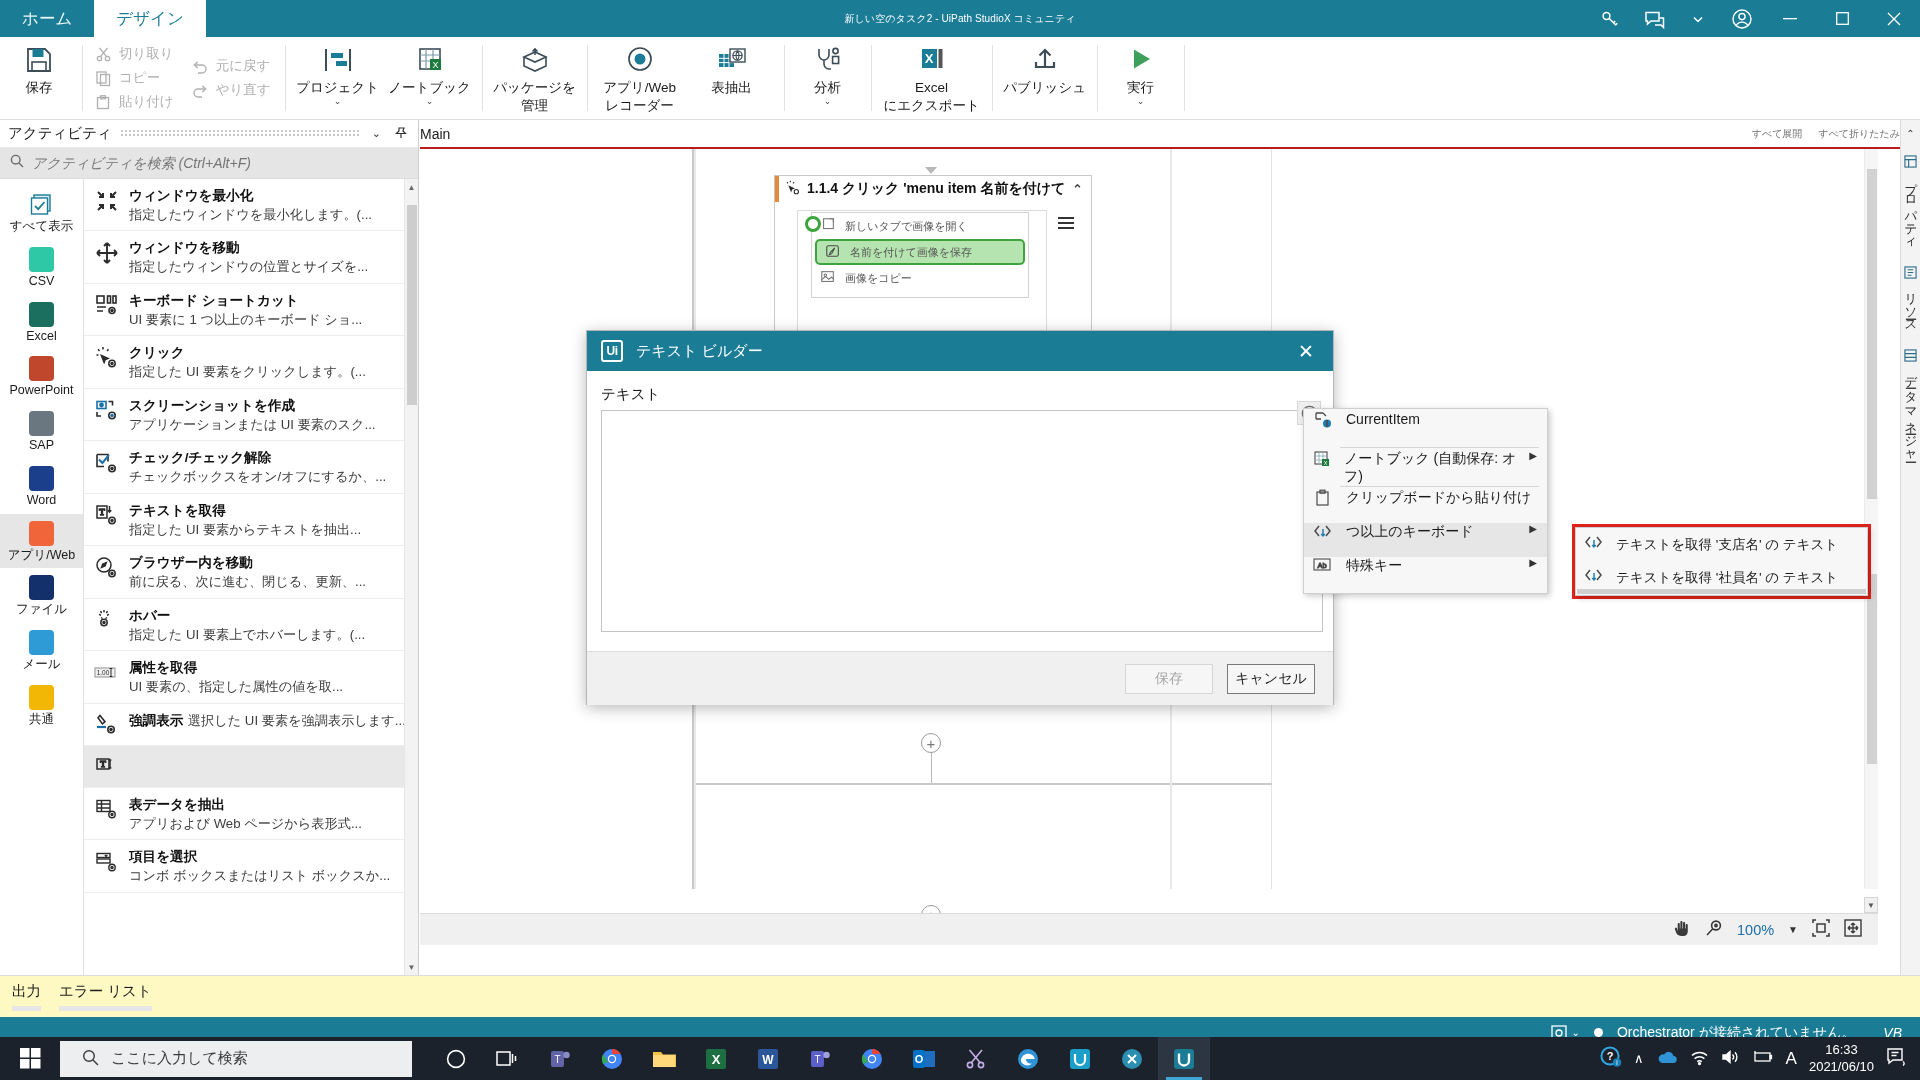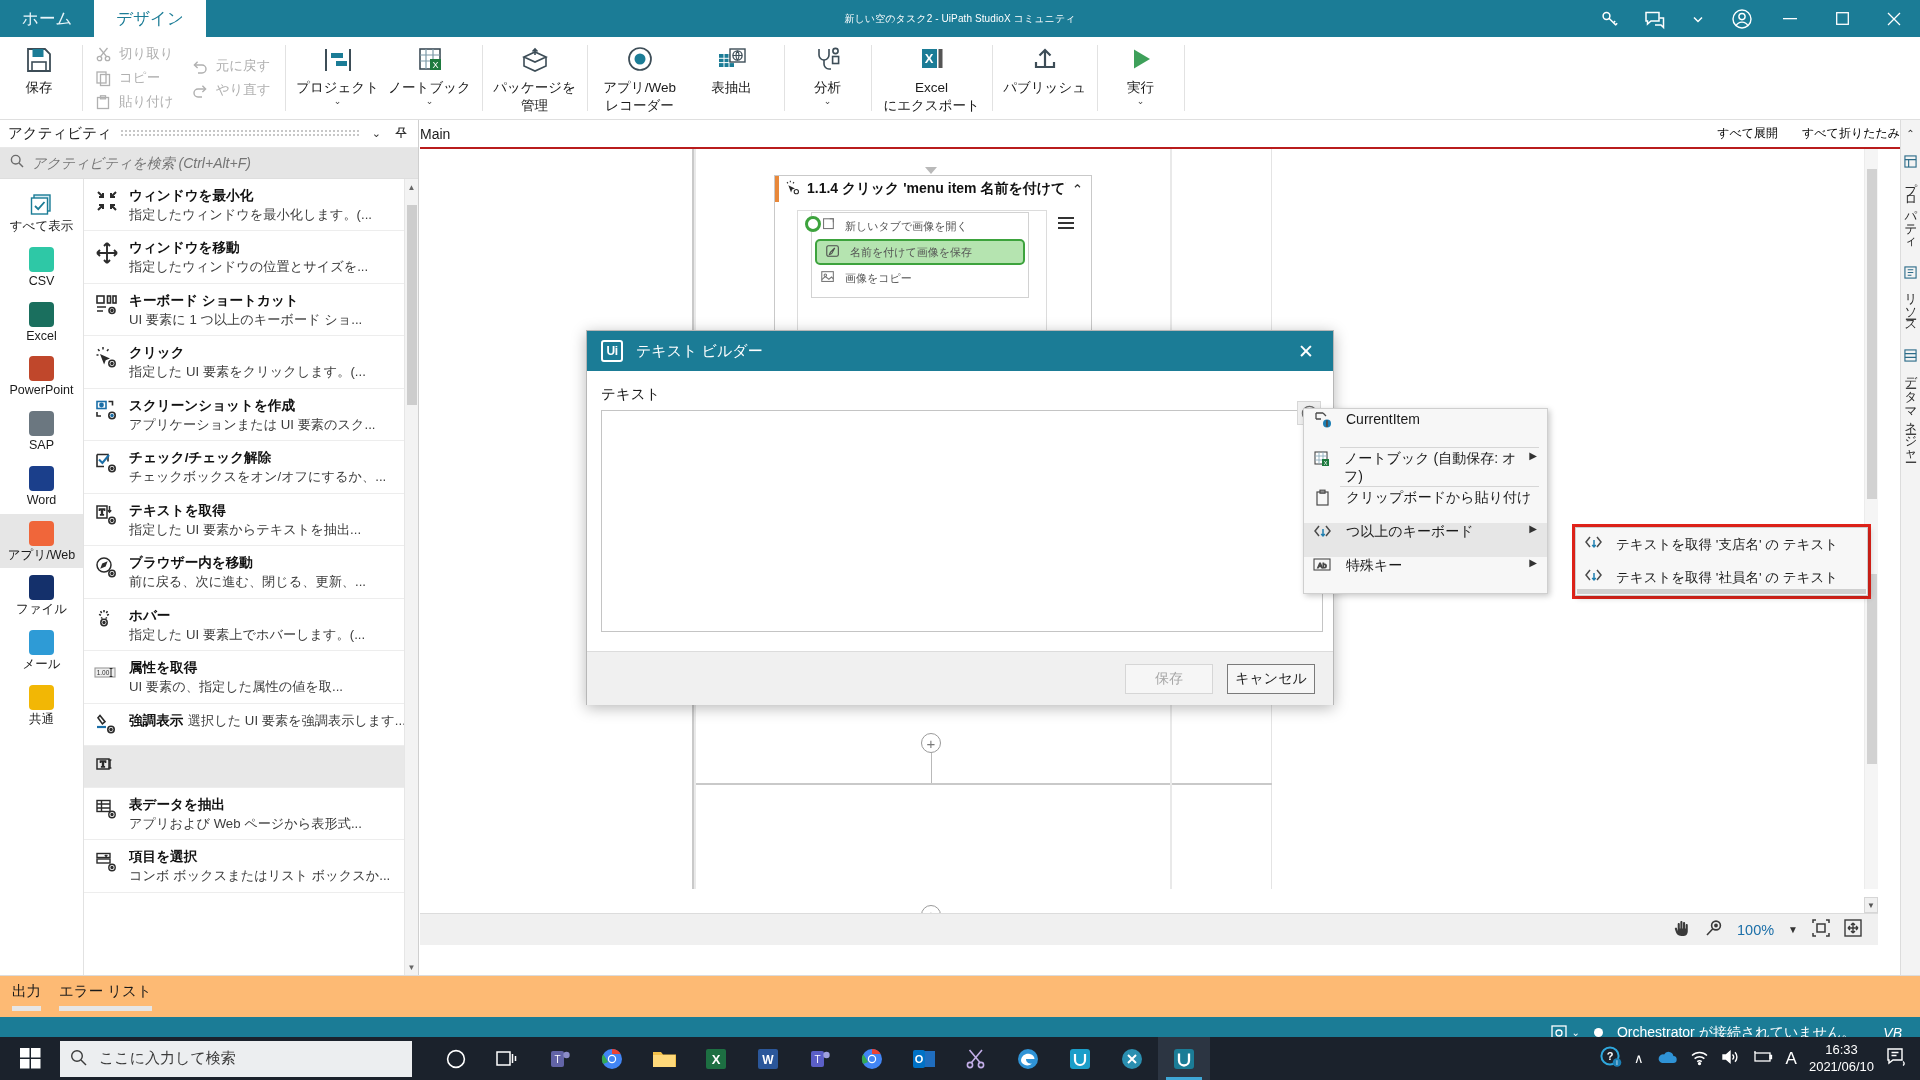--- a/index.html
+++ b/index.html
@@ -134,21 +134,21 @@
   
   .designer {
     position: absolute; left: 420px; top: 120px; width: 1480px; height: 855px;
     background: #ffffff;
   }
   .designer-top {
     height: 29px; display: flex; align-items: center; padding: 0 0;
     border-bottom: 2px solid #b91c1c; font-size: 14px; color: #1a1a1a;
     justify-content: space-between;
   }
-  .designer-top .right { display: flex; gap: 24px; color: #000000; font-size: 12px; }
+  .designer-top .right { display: flex; gap: 16px; color: #737373; font-size: 10px; }
   .canvas {
     position: absolute; left: 0; top: 29px; width: 1480px; height: 796px;
     background: #ffffff; overflow: hidden;
   }
   .canvas-scroll-v {
     position: absolute; right: 22px; top: 0px; width: 14px; height: 740px;
     background: #f5f5f5; border-left: 1px solid #ececec;
   }
   .canvas-scroll-v .thumb { position:absolute; left:2px; width:10px; top:20px; height:330px; background:#d2d2d2; }
   .canvas-scroll-v .thumb2 { position:absolute; left:2px; width:10px; top:425px; height:190px; background:#d2d2d2; }
@@ -200,21 +200,21 @@
   }
   .vtab {
     writing-mode: vertical-rl; text-orientation: mixed;
     font-size: 12.5px; color: #2a2a2a; padding: 6px 2px; cursor: default;
     display: flex; align-items: center; gap: 5px;
   }
 
   
   .bottom-tabs {
     position: absolute; left: 0; bottom: 63px; width: 1920px; height: 42px;
-    background: #fdba74; border-top: 1px solid #dcdcdc;
+    background: #fef9c3; border-top: 1px solid #dcdcdc;
     display: flex; align-items: flex-start; padding: 6px 12px 0; gap: 18px;
   }
   .btab { font-size: 14.5px; color: #1a1a1a; cursor: default; padding-bottom: 4px; }
   .btab .ul { height: 5px; background: #e6e6e6; margin-top: 5px; }
 
   
   .statusbar {
     position: absolute; left: 0; bottom: 32px; width: 1920px; height: 31px;
     background: #1b7c96; color: #ffffff;
     display: flex; align-items: center; justify-content: flex-end;
@@ -223,21 +223,21 @@
   .sb-orch-dot { width: 9px; height: 9px; border-radius: 50%; background: #ffffff; }
 
   
   .taskbar {
     position: absolute; left: 0; bottom: 0; width: 1920px; height: 43px;
     background: #1b222c; display: flex; align-items: center;
   }
   .start-btn { width: 60px; height: 43px; display: flex; align-items: center; justify-content: center; }
   .tb-search {
     width: 352px; height: 36px; background: #eceef0; display: flex; align-items: center;
-    gap: 12px; padding: 0 10px; font-size: 15px; color: #3b3b3b;
+    gap: 12px; padding: 0 22px; font-size: 15px; color: #3b3b3b;
   }
   .tb-apps { display: flex; align-items: center; gap: 0px; margin-left: 18px; }
   .tb-app { width: 52px; height: 43px; display: flex; align-items: center; justify-content: center; position: relative; }
   .tb-app.active { background: #2c3542; }
   .tb-app.active::after { content:''; position:absolute; bottom:0; left:8px; right:8px; height:3px; background:#3fa7d6; }
   .tb-right { margin-left: auto; display: flex; align-items: center; gap: 12px; padding-right: 12px; color: #fff; font-size: 13px; }
   .tb-clock { text-align: center; line-height: 1.25; font-size: 13px; color: #fff; }
 
   
   .modal {

